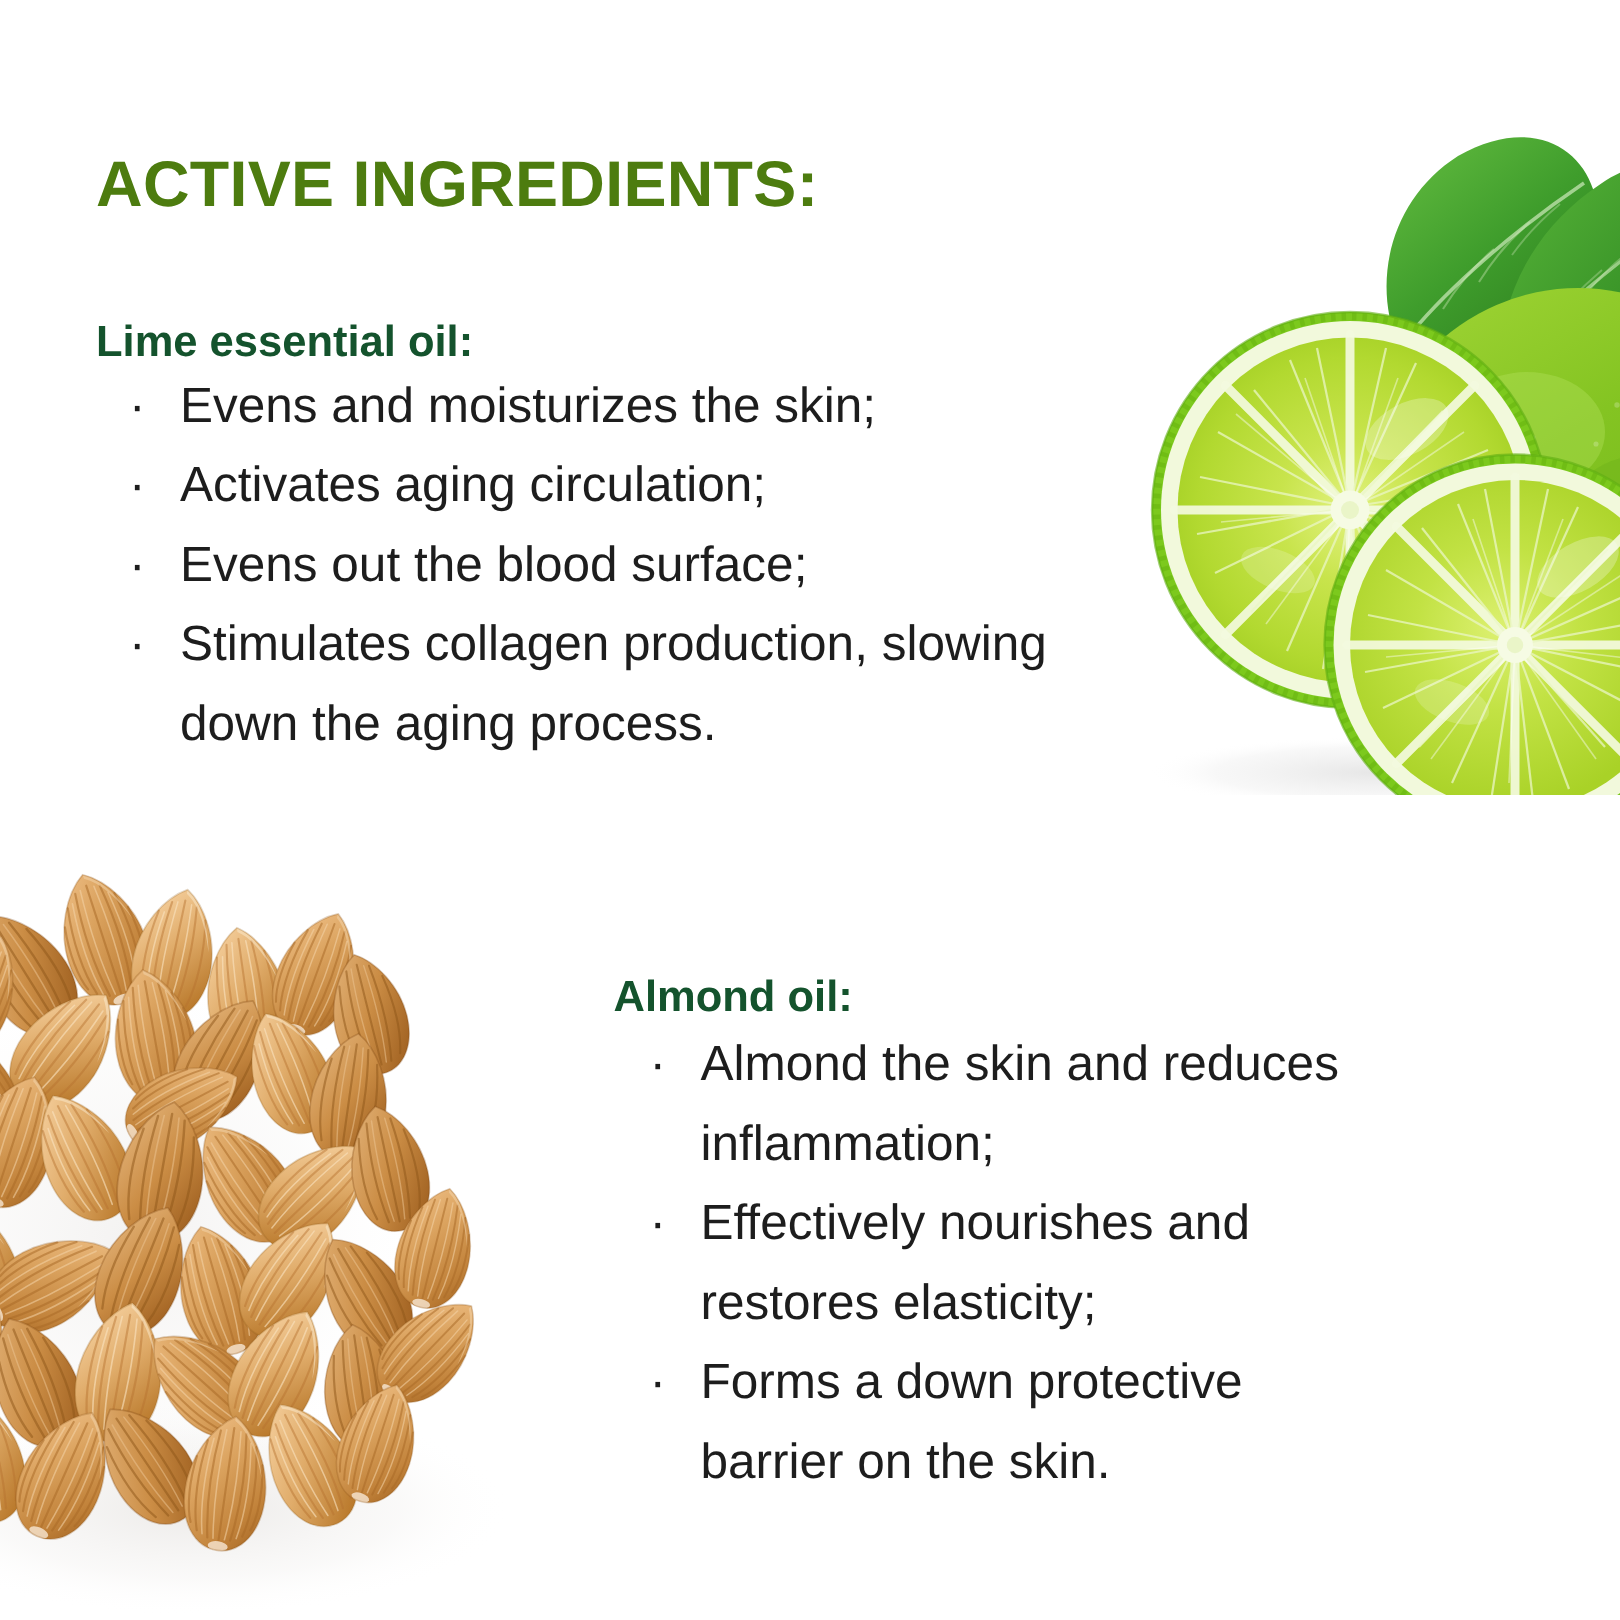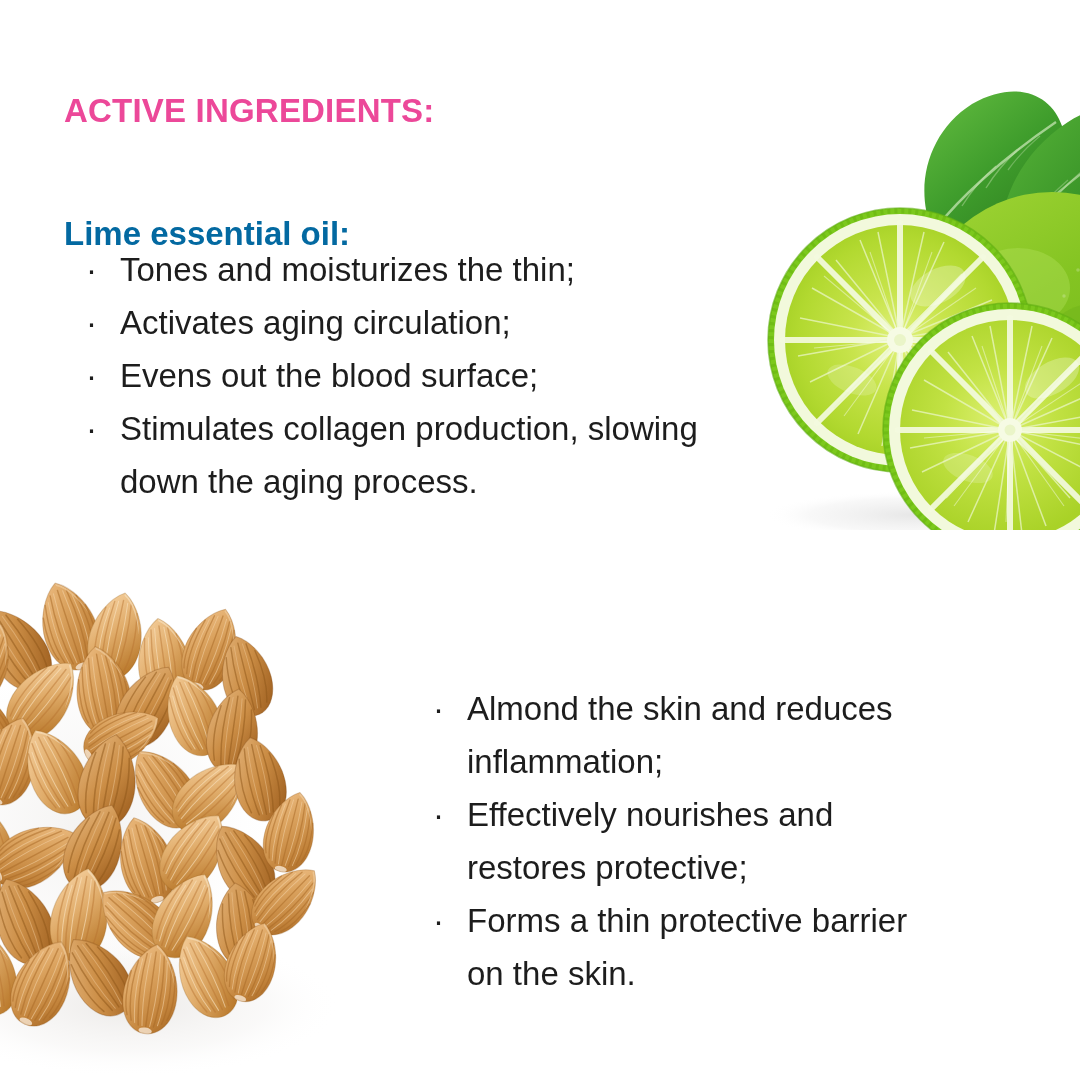--- a/index.html
+++ b/index.html
@@ -9,26 +9,26 @@
     font-family:"Liberation Sans", sans-serif;
     color:#1a1a1a;
     overflow:hidden;
     position:relative;
   }
   #stage{position:absolute;inset:0;width:1080px;height:1080px;overflow:hidden;background:#fff;}
 
   
   .page-title{
     position:absolute;left:64px;top:70px;
-    font-size:33px;font-weight:700;letter-spacing:.2px;
-    color:#ec4899;white-space:nowrap;
+    font-size:43px;font-weight:700;letter-spacing:.2px;
+    color:#4d7c0f;white-space:nowrap;
   }
   .section-head{
     position:absolute;
-    font-size:33px;font-weight:700;color:#0369a1;white-space:nowrap;
+    font-size:29px;font-weight:700;color:#14532d;white-space:nowrap;
   }
   #lime-head{left:64px;top:188px;}
   #almond-head{left:409px;top:625px;}
 
   .bullet-list{position:absolute;margin:0;padding:0;list-style:none;}
   #lime-list{left:84px;top:243px;width:660px;}
   #almond-list{left:431px;top:682px;width:500px;}
 
   .bullet-item{
     position:relative;
@@ -398,45 +398,46 @@
     </svg>
   </div>
 
   <h1 class="page-title">ACTIVE INGREDIENTS:</h1>
 
   <h2 class="section-head" id="lime-head">Lime essential oil:</h2>
 
   <ul class="bullet-list" id="lime-list">
     <li class="bullet-item">
       <span class="bullet-dot">·</span>
-      <span class="bullet-text">Tones and moisturizes the thin;</span>
+      <span class="bullet-text">Evens and moisturizes the skin;</span>
     </li>
     <li class="bullet-item">
       <span class="bullet-dot">·</span>
       <span class="bullet-text">Activates aging circulation;</span>
     </li>
     <li class="bullet-item">
       <span class="bullet-dot">·</span>
       <span class="bullet-text">Evens out the blood surface;</span>
     </li>
     <li class="bullet-item">
       <span class="bullet-dot">·</span>
       <span class="bullet-text">Stimulates collagen production, slowing down the aging process.</span>
     </li>
   </ul>
 
+  <h2 class="section-head" id="almond-head">Almond oil:</h2>
 
   <ul class="bullet-list" id="almond-list">
     <li class="bullet-item">
       <span class="bullet-dot">·</span>
       <span class="bullet-text">Almond the skin and reduces inflammation;</span>
     </li>
     <li class="bullet-item">
       <span class="bullet-dot">·</span>
-      <span class="bullet-text">Effectively nourishes and restores protective;</span>
-    </li>
-    <li class="bullet-item">
-      <span class="bullet-dot">·</span>
-      <span class="bullet-text">Forms a thin protective barrier on the skin.</span>
+      <span class="bullet-text">Effectively nourishes and restores elasticity;</span>
+    </li>
+    <li class="bullet-item">
+      <span class="bullet-dot">·</span>
+      <span class="bullet-text">Forms a down protective barrier on the skin.</span>
     </li>
   </ul>
 
 </div>
 
 </body></html>

